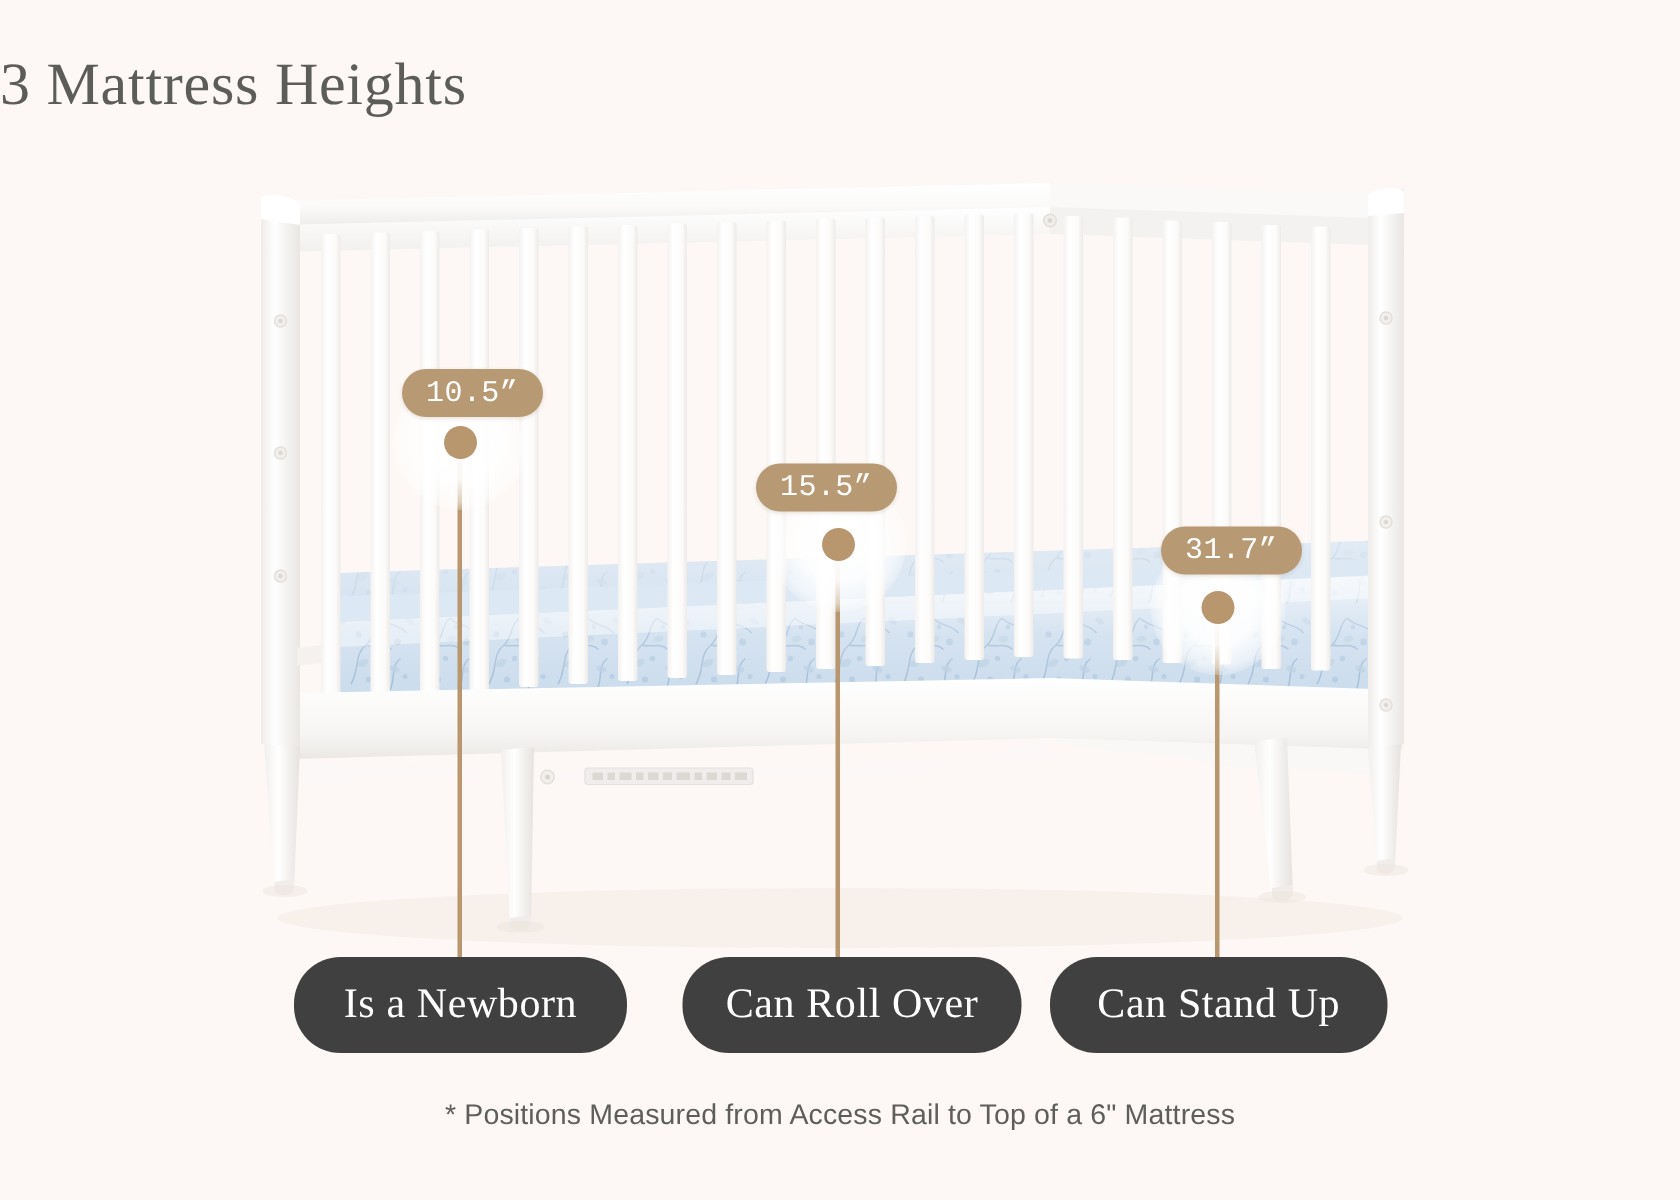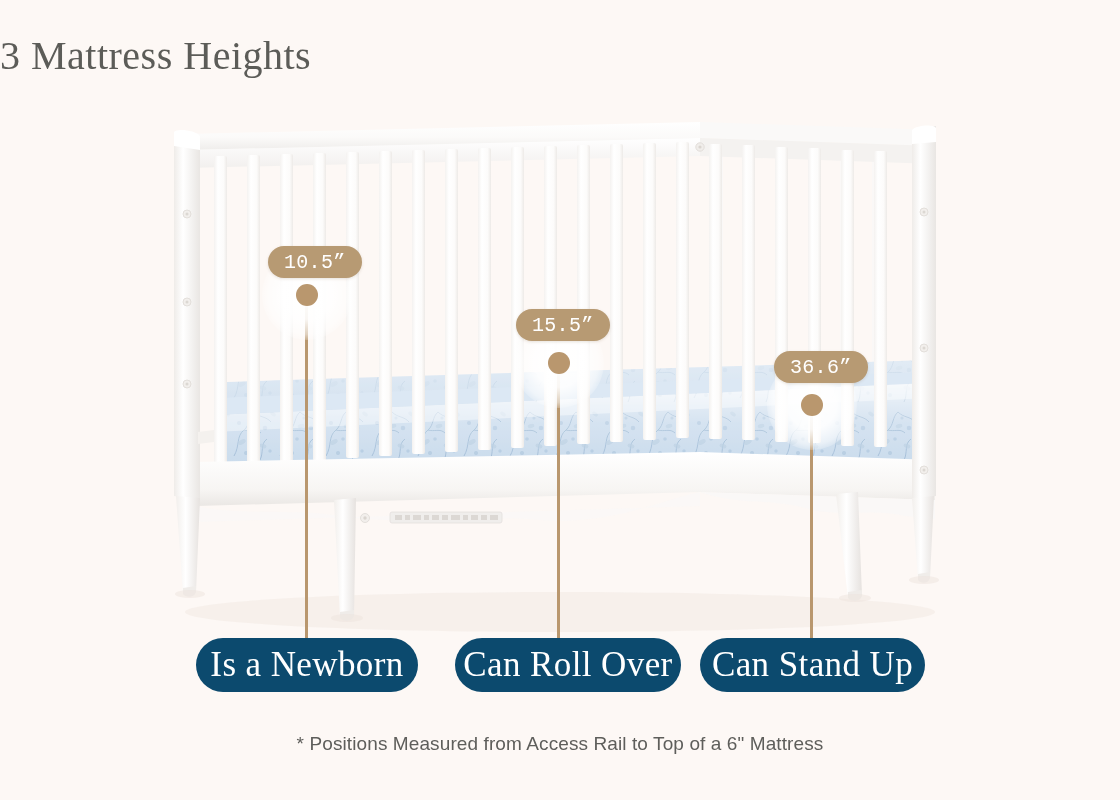--- a/index.html
+++ b/index.html
@@ -62,27 +62,27 @@
     color:#FFFFFF;
     font-family:Liberation Mono, monospace;
     font-size:20px; font-weight:400; letter-spacing:.3px;
     white-space:nowrap;
     box-shadow:0 1px 3px rgba(120,95,60,.18);
   }
 
   
   .stagepill{
     position:absolute;
-    height:54px; padding:0 30px;
-    background:#0c4a6e;
+    height:64px; padding:0 30px;
+    background:#404040;
     border-radius:31px;
     display:flex; align-items:center; justify-content:center;
     color:#FFFFFF;
     font-family:"Liberation Serif", serif;
-    font-size:35px; font-weight:400; letter-spacing:.4px;
+    font-size:28px; font-weight:400; letter-spacing:.4px;
     white-space:nowrap;
   }
 </style>
 </head>
 <body>
 
 <div id="stage">
 
   <div class="title">3 Mattress Heights</div>
 
@@ -294,23 +294,23 @@
   <div class="leader" style="left:557px; top:363px; height:280px;"></div>
   <div class="leader" style="left:810px; top:405px; height:238px;"></div>
 
   <div class="glow" style="left:262px; top:250px;"></div>
   <div class="dot" style="left:296px; top:284px;"></div>
   <div class="measure" style="left:268px; top:246px;">10.5”</div>
   <div class="stagepill" style="left:196px; top:638px; width:222px;">Is a Newborn</div>
 
   <div class="glow" style="left:514px; top:318px;"></div>
   <div class="dot" style="left:548px; top:352px;"></div>
-  <div class="measure" style="left:516px; top:309px;text-align:center;">15.5”</div>
+  <div class="measure" style="left:504px; top:309px;text-align:center;">15.5”</div>
   <div class="stagepill" style="left:455px; top:638px; width:226px;">Can Roll Over</div>
 
   <div class="glow" style="left:767px; top:360px;"></div>
   <div class="dot" style="left:801px; top:394px;"></div>
-  <div class="measure" style="left:774px; top:351px;">36.6”</div>
+  <div class="measure" style="left:774px; top:351px;">31.7”</div>
   <div class="stagepill" style="left:700px; top:638px; width:225px;">Can Stand Up</div>
 
   <div class="footnote">* Positions Measured from Access Rail to Top of a 6" Mattress</div>
 
 </div>
 
 </body></html>

